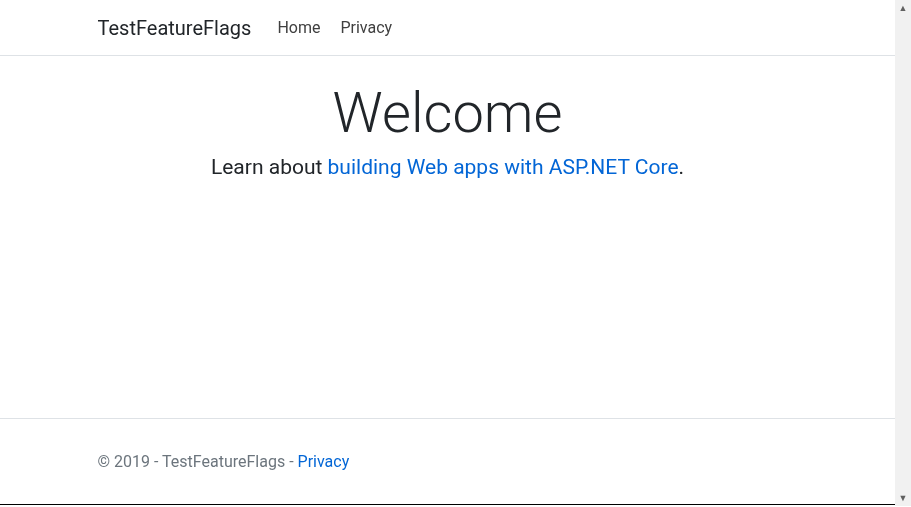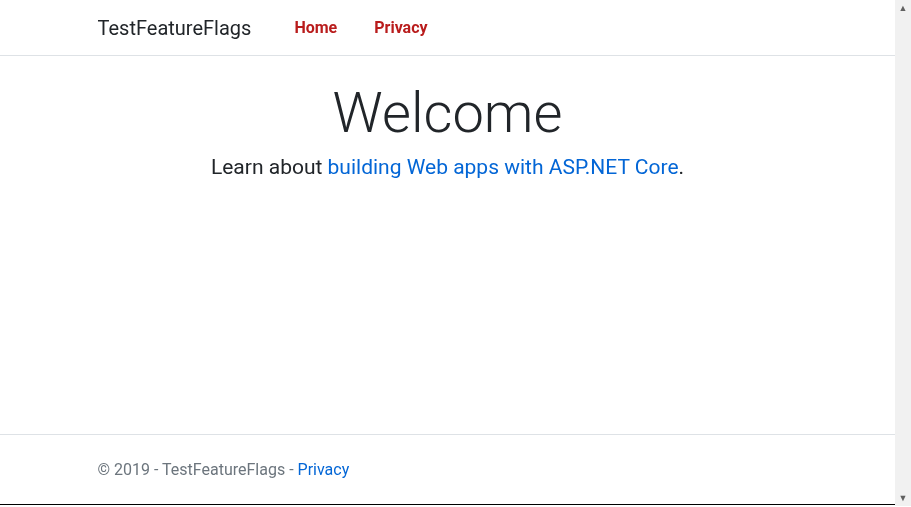--- a/index.html
+++ b/index.html
@@ -53,35 +53,33 @@
       display: flex;
       align-items: center;
     }
     .navbar-container {
       width: 100%;
       max-width: 730px;
       margin: 0 auto;
       padding: 0 15px;
       display: flex;
       align-items: center;
-      gap: 17px;
     }
     .navbar-brand {
       font-size: 20px;
       color: #212529;
       text-decoration: none;
       margin-right: 16px;
       padding: 5px 0;
     }
     .nav-link {
       font-size: 16px;
-      color: #b91c1c;
+      color: #404040;
       text-decoration: none;
       padding: 8px 10px;
-      font-weight: bold;
     }
     .main-content {
       flex: 1;
       text-align: center;
       padding-top: 24px;
     }
     .welcome-heading {
       font-size: 56px;
       font-weight: 300;
       color: #212529;
@@ -97,21 +95,21 @@
       text-decoration: none;
     }
     .footer {
       border-top: 1px solid #dee2e6;
       padding: 16px 0;
       background: #ffffff;
     }
     .footer-container {
       width: 100%;
       max-width: 730px;
-      margin: 9px auto;
+      margin: 17px auto;
       padding: 0 15px;
       font-size: 16px;
       color: #6c757d;
     }
     .footer-container a {
       color: #0366d6;
       text-decoration: none;
     }
   </style>
 </head>

